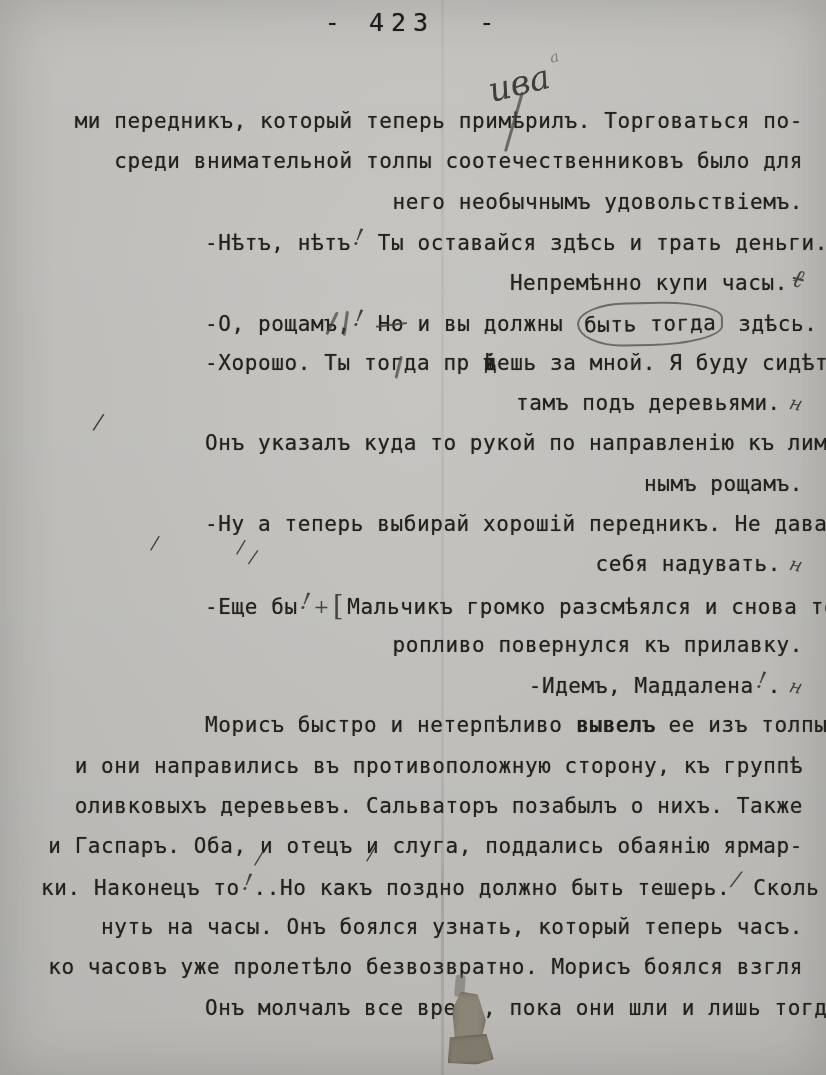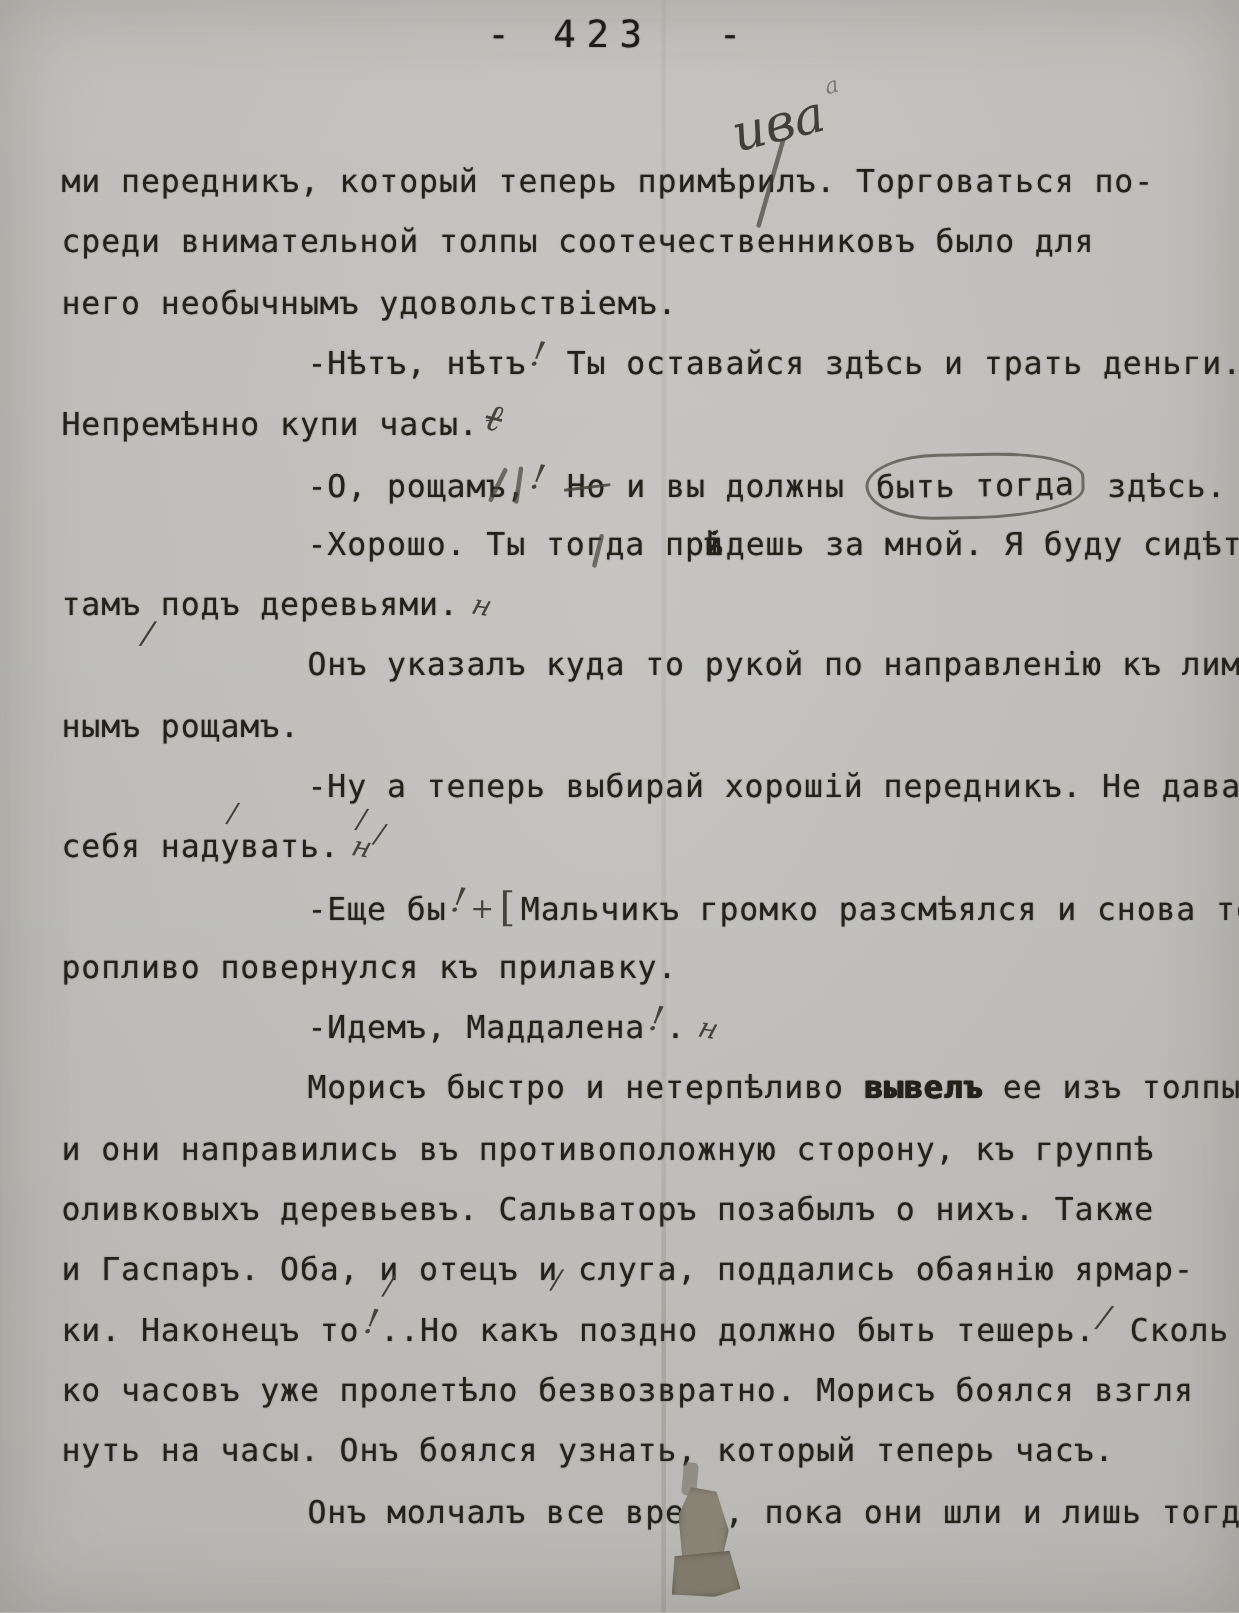--- a/index.html
+++ b/index.html
@@ -14,24 +14,24 @@
   #pagenum{
     position:absolute;top:8px;left:0;right:0;text-align:center;
     font-size:25px;letter-spacing:7px;color:#1d1c1a;white-space:pre;
     text-shadow:0 0 1px rgba(25,24,20,.6);
   }
   #text{
     position:absolute;left:41px;top:101px;width:762px;
     font-size:21px;line-height:40.3px;letter-spacing:0.6px;
     color:#232119;text-shadow:0 0 1px rgba(30,28,24,.55);
   }
-  .line{height:40.3px;white-space:pre;}
+  .line{height:40.3px;white-space:pre;text-align:right;}
   .line.indent{padding-left:164px;}
   .seg{white-space:pre;}
-  .seg.b{font-weight:bold;text-shadow:0.9px 0 0 #232119, 0 0 1px rgba(30,28,24,.6);}
+  .seg.b{font-weight:normal;text-shadow:0.9px 0 0 #232119, 0 0 1px rgba(30,28,24,.6);}
   .seg.over{display:inline-block;width:14px;letter-spacing:-13px;overflow:visible;vertical-align:baseline;}
   .seg.struck{position:relative;margin-top:13px;}
   .seg.struck::after{content:"";position:absolute;left:-2px;right:-2px;top:46%;
     border-top:2.5px solid rgba(68,66,58,.85);transform:rotate(-7deg);}
   .seg.circled{
     position:relative;display:inline-block;padding:0 5px;margin:0 1px;
     border:2px solid rgba(72,70,62,.7);
     border-radius:48% 60% 72% 45% / 68% 55% 62% 75%;
     transform:rotate(-1deg);
   }
@@ -75,22 +75,22 @@
       <div class="line indent"><span class="seg t">-Ну а теперь выбирай хорошій передникъ. Не давай</span></div>
       <div class="line"><span class="seg t">себя надувать.</span><span class="seg p mark">н</span></div>
       <div class="line indent"><span class="seg t">-Еще бы</span><span class="seg p excl">!</span><span class="seg p plus">+</span><span class="seg p bracket">[</span><span class="seg t">Мальчикъ громко разсмѣялся и снова то-</span></div>
       <div class="line"><span class="seg t">ропливо повернулся къ прилавку.</span></div>
       <div class="line indent"><span class="seg t">-Идемъ, Маддалена</span><span class="seg p excl">!</span><span class="seg t">.</span><span class="seg p mark">н</span></div>
       <div class="line indent"><span class="seg t">Морисъ быстро и нетерпѣливо </span><span class="seg b">вывелъ</span><span class="seg t"> ее изъ толпы</span></div>
       <div class="line"><span class="seg t">и они направились въ противоположную сторону, къ группѣ</span></div>
       <div class="line"><span class="seg t">оливковыхъ деревьевъ. Сальваторъ позабылъ о нихъ. Также</span></div>
       <div class="line"><span class="seg t">и Гаспаръ. Оба, и отецъ и слуга, поддались обаянію ярмар-</span></div>
       <div class="line"><span class="seg t">ки. Наконецъ то</span><span class="seg p excl">!</span><span class="seg t">..Но какъ поздно должно быть тешерь.</span><span class="seg p slashp">/</span><span class="seg t"> Сколь</span></div>
+      <div class="line"><span class="seg t">нуть на часы. Онъ боялся узнать, который теперь часъ.</span></div>
       <div class="line"><span class="seg t">ко часовъ уже пролетѣло безвозвратно. Морисъ боялся взгля</span></div>
-      <div class="line"><span class="seg t">нуть на часы. Онъ боялся узнать, который теперь часъ.</span></div>
       <div class="line indent"><span class="seg t">Онъ молчалъ все время, пока они шли и лишь тогда,</span></div>
     </div>
   <div id="annotations">
       <div class="hw" style="font-size: 34px; left: 488px; top: 66px; transform: rotate(-14deg);">ива</div>
       <div class="hw" style="font-size: 15px; opacity: 0.55; left: 550px; top: 50px; transform: rotate(-15deg);">a</div>
       <div class="stroke" style="height: 62px; left: 521px; top: 92px; transform: rotate(16deg);"></div>
       <div class="stroke" style="height: 25px; left: 336px; top: 312px; transform: rotate(26deg);"></div>
       <div class="stroke" style="height: 25px; left: 346px; top: 311px; transform: rotate(8deg);"></div>
       <div class="stroke" style="height: 23px; left: 400px; top: 356px; transform: rotate(14deg);"></div>
       <div class="hw" style="font-size: 21px; left: 95px; top: 412px; transform: rotate(6deg);">/</div>

